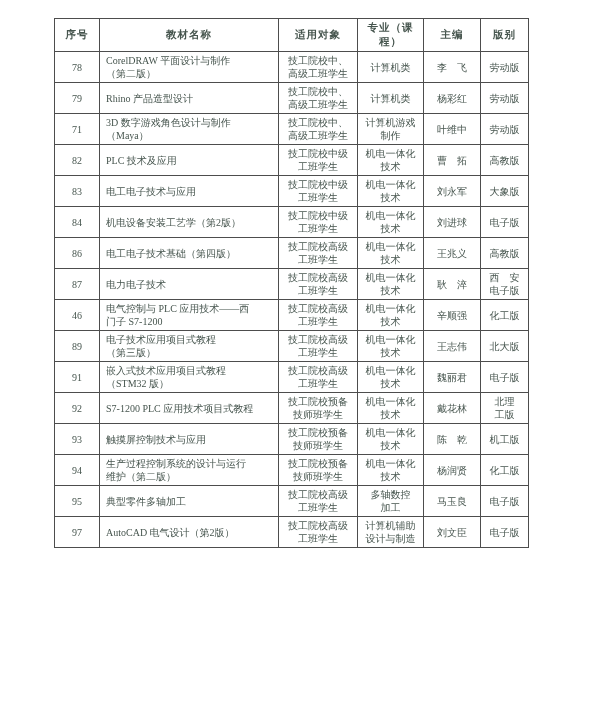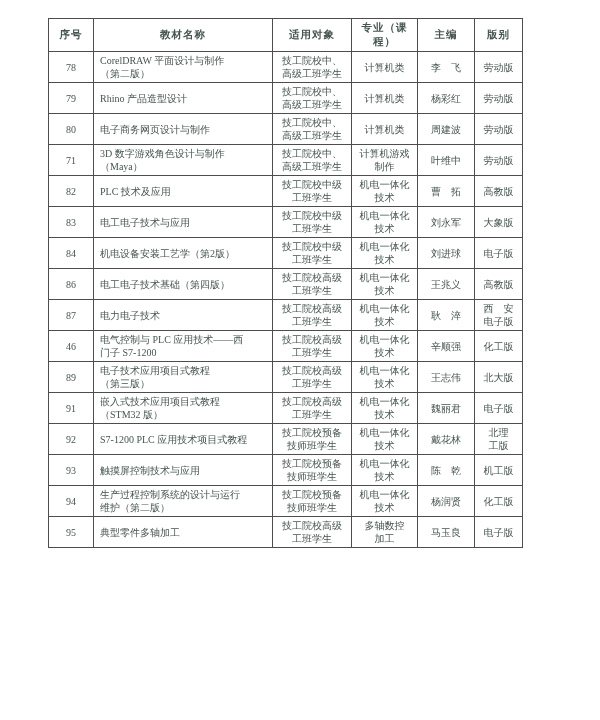--- a/index.html
+++ b/index.html
@@ -12,21 +12,21 @@
     width:600px;height:720px;
     background:#f7f7f5;
     font-family:"Liberation Serif","DejaVu Serif",serif;
   }
   .page{
     position:relative;width:600px;height:720px;
     background:var(--page-bg);
     overflow:hidden;
   }
   table.book-table{
-    position:absolute;left:48px;top:18px;
+    position:absolute;left:54px;top:18px;
     width:474px;
     border-collapse:collapse;
     table-layout:fixed;
   }
   .book-table th,.book-table td{
     border:1px solid var(--border-color);
     color:var(--text-color);
     vertical-align:middle;
     overflow:hidden;
   }
@@ -96,29 +96,20 @@
   <tr>
     <td class="c-no">79</td>
     <td class="c-title">Rhino 产品造型设计</td>
     <td class="c-audience">技工院校中、
 高级工班学生</td>
     <td class="c-major">计算机类</td>
     <td class="c-editor">杨彩红</td>
     <td class="c-publisher">劳动版</td>
   </tr>
 
-  <tr>
-    <td class="c-no">80</td>
-    <td class="c-title">电子商务网页设计与制作</td>
-    <td class="c-audience">技工院校中、
-高级工班学生</td>
-    <td class="c-major">计算机类</td>
-    <td class="c-editor">周建波</td>
-    <td class="c-publisher">劳动版</td>
-  </tr>
 
   <tr>
     <td class="c-no">71</td>
     <td class="c-title">3D 数字游戏角色设计与制作
 （Maya）</td>
     <td class="c-audience">技工院校中、
 高级工班学生</td>
     <td class="c-major">计算机游戏
 制作</td>
     <td class="c-editor">叶维中</td>
@@ -259,16 +250,26 @@
     <td class="c-title">典型零件多轴加工</td>
     <td class="c-audience">技工院校高级
 工班学生</td>
     <td class="c-major">多轴数控
 加工</td>
     <td class="c-editor">马玉良</td>
     <td class="c-publisher">电子版</td>
   </tr>
 
 
+  <tr>
+    <td class="c-no">97</td>
+    <td class="c-title">AutoCAD 电气设计（第2版）</td>
+    <td class="c-audience">技工院校高级
+工班学生</td>
+    <td class="c-major">计算机辅助
+设计与制造</td>
+    <td class="c-editor">刘文臣</td>
+    <td class="c-publisher">电子版</td>
+  </tr>
 
 </tbody>
   </table>
 </div>
 
 </body></html>

